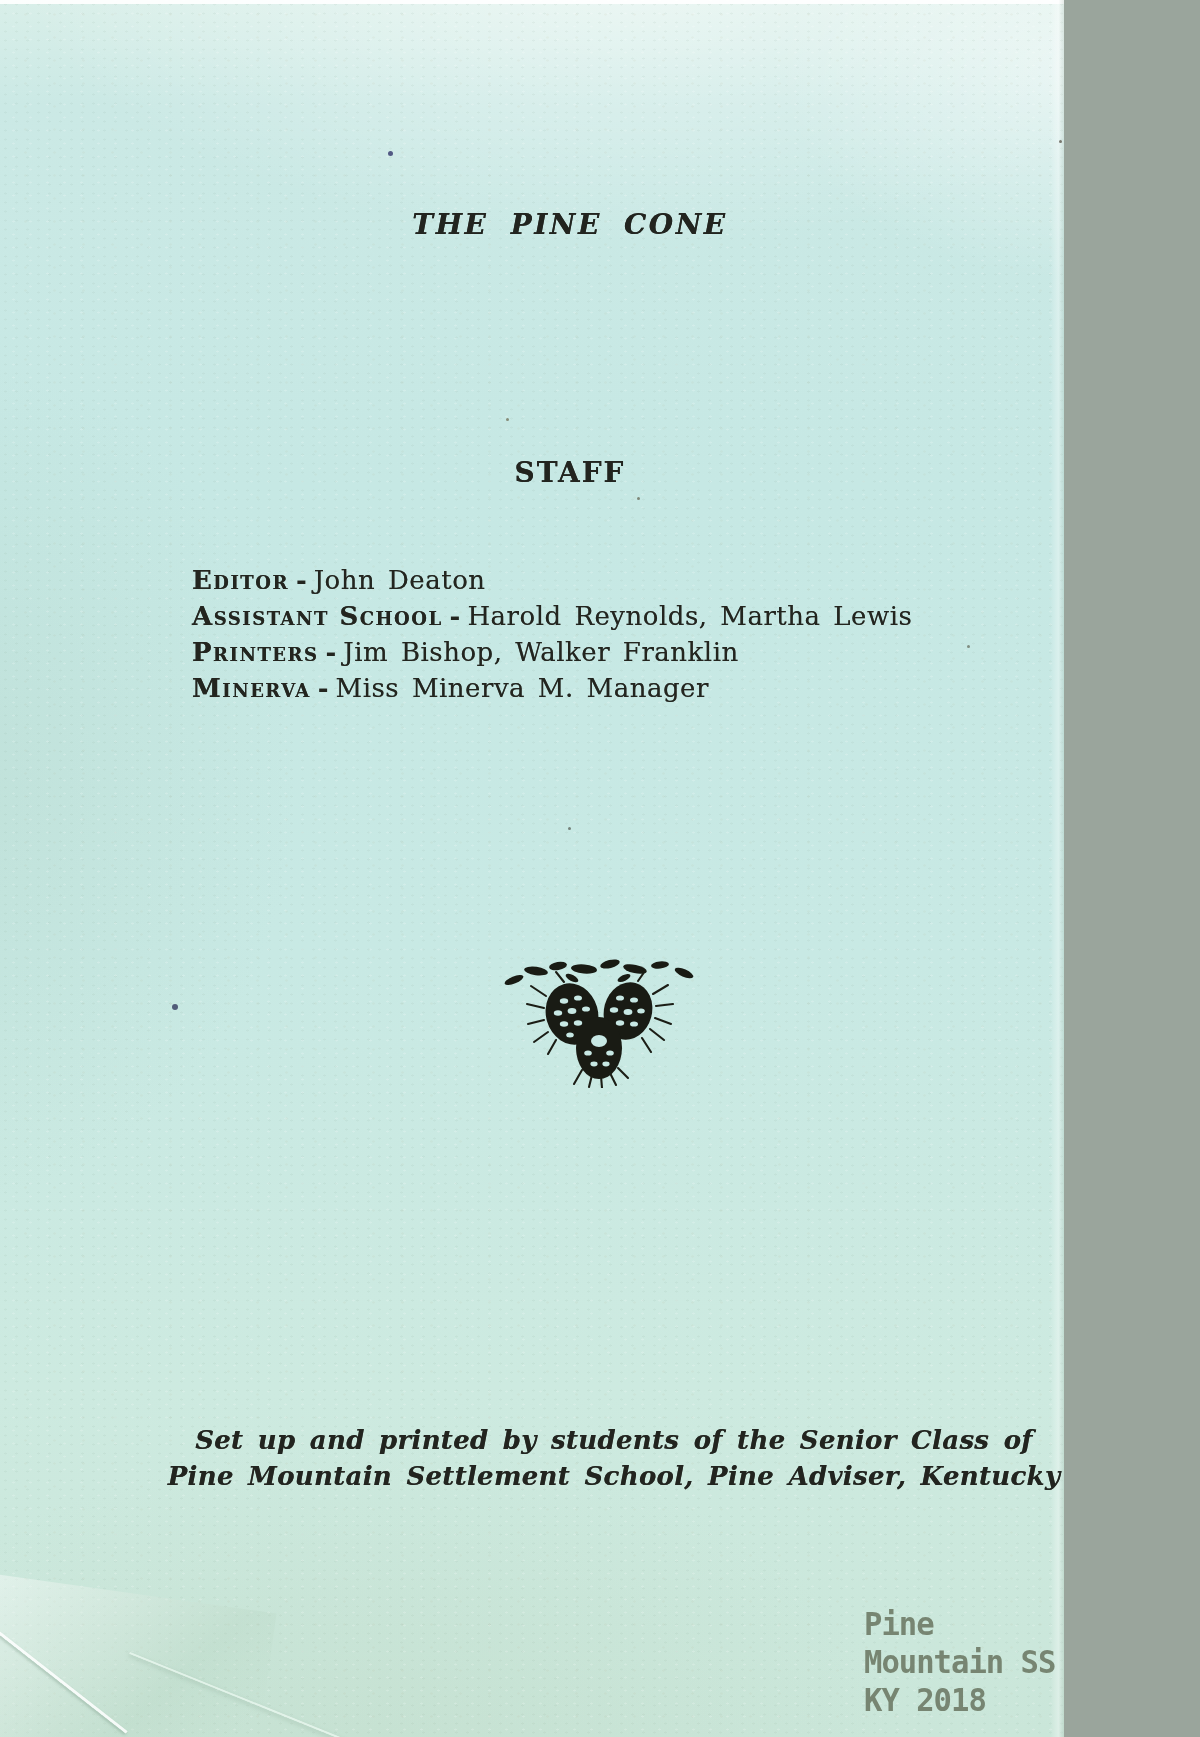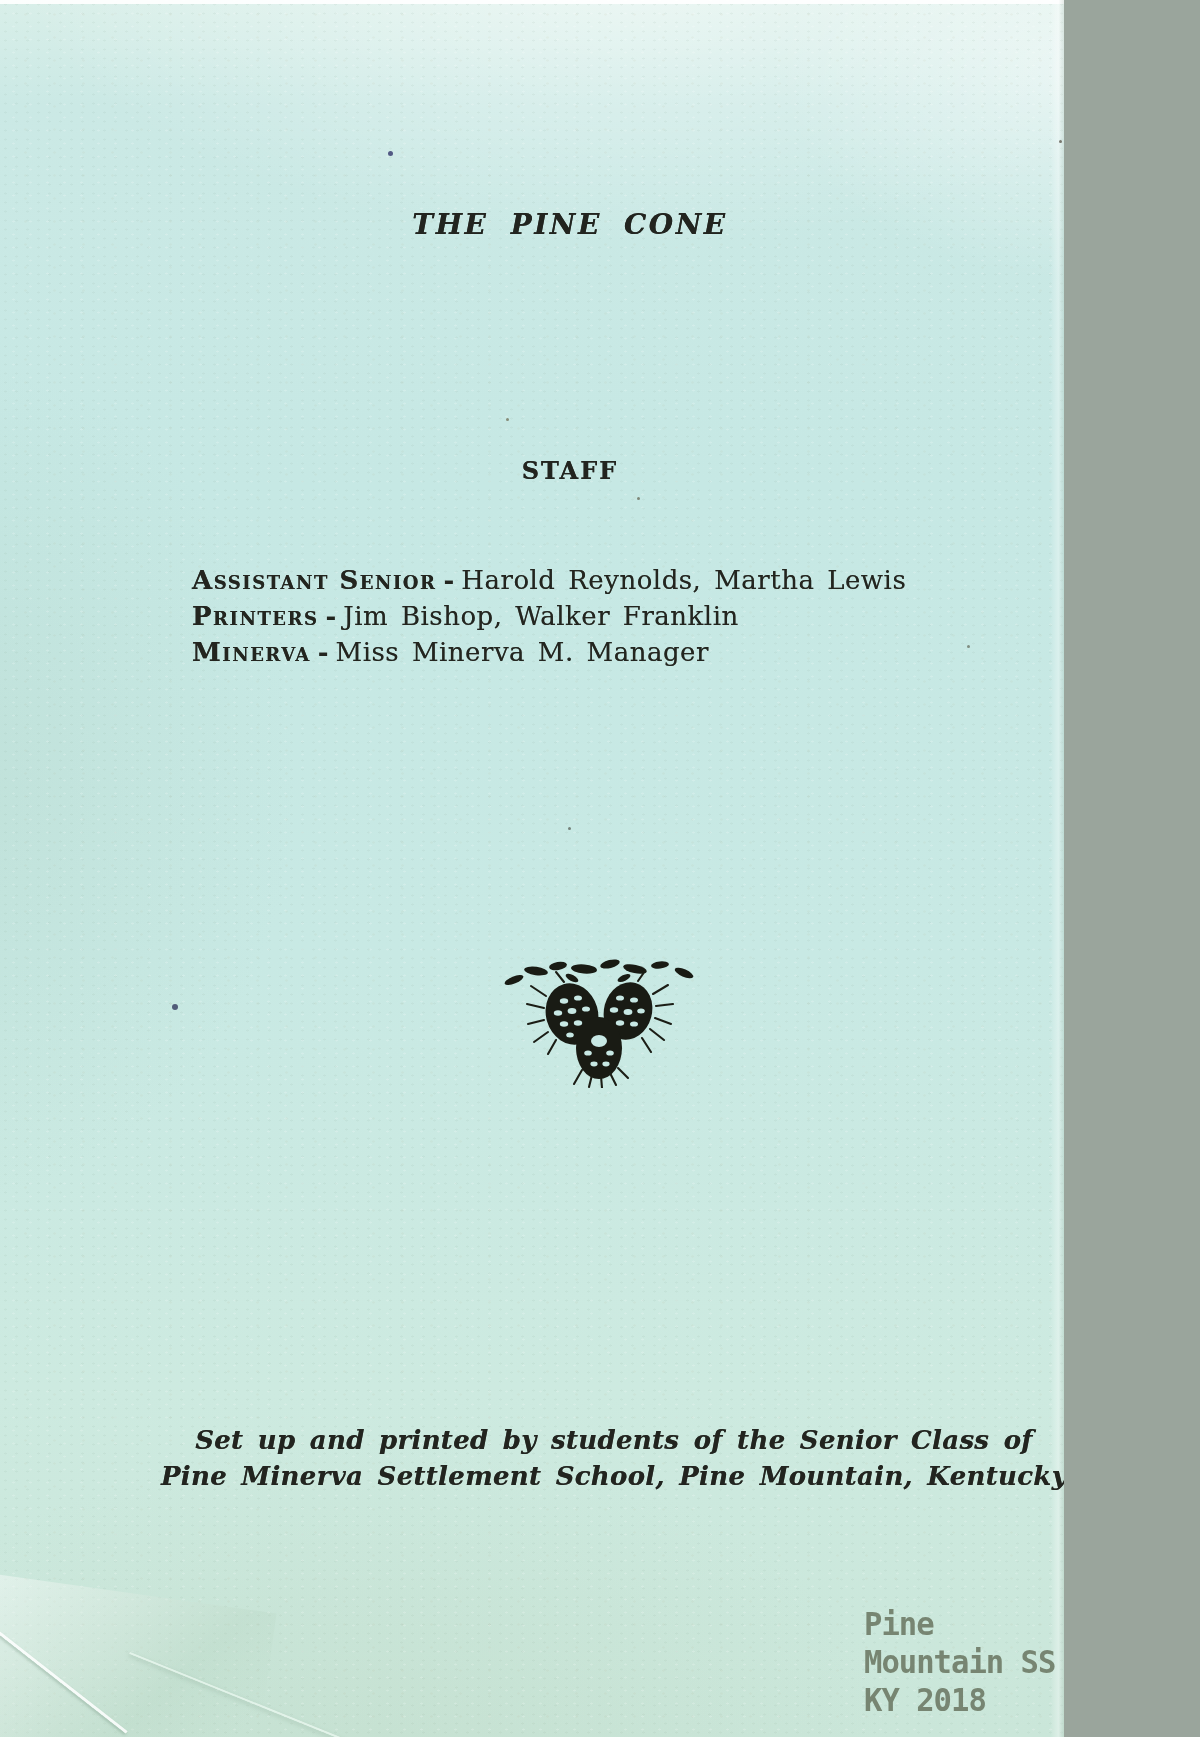--- a/index.html
+++ b/index.html
@@ -70,21 +70,21 @@
     color: #22241f;
   }
   .doc-title {
     top: 208px;
     font-size: 28px; font-style: italic; font-weight: bold;
     letter-spacing: 2.5px; word-spacing: 10px;
     text-shadow: 0 0 0.6px rgba(25,28,24,0.8);
   }
   .staff-heading {
     top: 456px;
-    font-size: 24px; font-weight: 600;
+    font-size: 28px; font-weight: 600;
     letter-spacing: 2px;
     text-shadow: 0 0 0.6px rgba(25,28,24,0.8);
   }
   .staff-list {
     position: absolute; left: 192px; top: 562px;
     color: #23251f; font-size: 26px;
   }
   .staff-row { height: 36px; line-height: 36px; white-space: nowrap; }
   .staff-role {
     font-variant: small-caps; font-weight: bold;
@@ -136,21 +136,24 @@
   <div class="speck" style="left:637px;top:497px;width:3px;height:3px;background:#4e4630;opacity:.6"></div>
   <div class="speck" style="left:967px;top:645px;width:3px;height:3px;background:#45412f;opacity:.55"></div>
   <div class="speck" style="left:568px;top:827px;width:3px;height:3px;background:#3c3c34;opacity:.6"></div>
 
   <div class="centered-col doc-title">THE PINE CONE</div>
 
   <div class="centered-col staff-heading">STAFF</div>
 
   <div class="staff-list">
     <div class="staff-row">
-      <span class="staff-role">Assistant Senior</span><span class="staff-sep">-</span><span class="staff-names">Harold Reynolds, Martha Lewis</span>
+      <span class="staff-role">Editor</span><span class="staff-sep">-</span><span class="staff-names">John Deaton</span>
+    </div>
+    <div class="staff-row">
+      <span class="staff-role">Assistant School</span><span class="staff-sep">-</span><span class="staff-names">Harold Reynolds, Martha Lewis</span>
     </div>
     <div class="staff-row">
       <span class="staff-role">Printers</span><span class="staff-sep">-</span><span class="staff-names">Jim Bishop, Walker Franklin</span>
     </div>
     <div class="staff-row">
       <span class="staff-role">Minerva</span><span class="staff-sep">-</span><span class="staff-names">Miss Minerva M. Manager</span>
     </div>
   </div>
 
   <svg class="illustration" viewBox="0 0 205 132" xmlns="http://www.w3.org/2000/svg">
@@ -211,17 +214,17 @@
       <ellipse cx="101" cy="85" rx="8" ry="6"></ellipse>
       <ellipse cx="90" cy="97" rx="3.8" ry="2.6"></ellipse> 
         <ellipse cx="112" cy="97" rx="3.8" ry="2.6"></ellipse>
       <ellipse cx="96" cy="108" rx="3.6" ry="2.4"></ellipse> 
         <ellipse cx="108" cy="108" rx="3.6" ry="2.4"></ellipse>
     </g>
   </svg>
 
   <div class="centered-col colophon">
     <div>Set up and printed by students of the Senior Class of</div>
-    <div>Pine Minerva Settlement School, Pine Mountain, Kentucky</div>
+    <div>Pine Mountain Settlement School, Pine Adviser, Kentucky</div>
   </div>
 
   <div class="watermark">Pine Mountain SS KY 2018</div>
 </div>
 
 </body></html>

